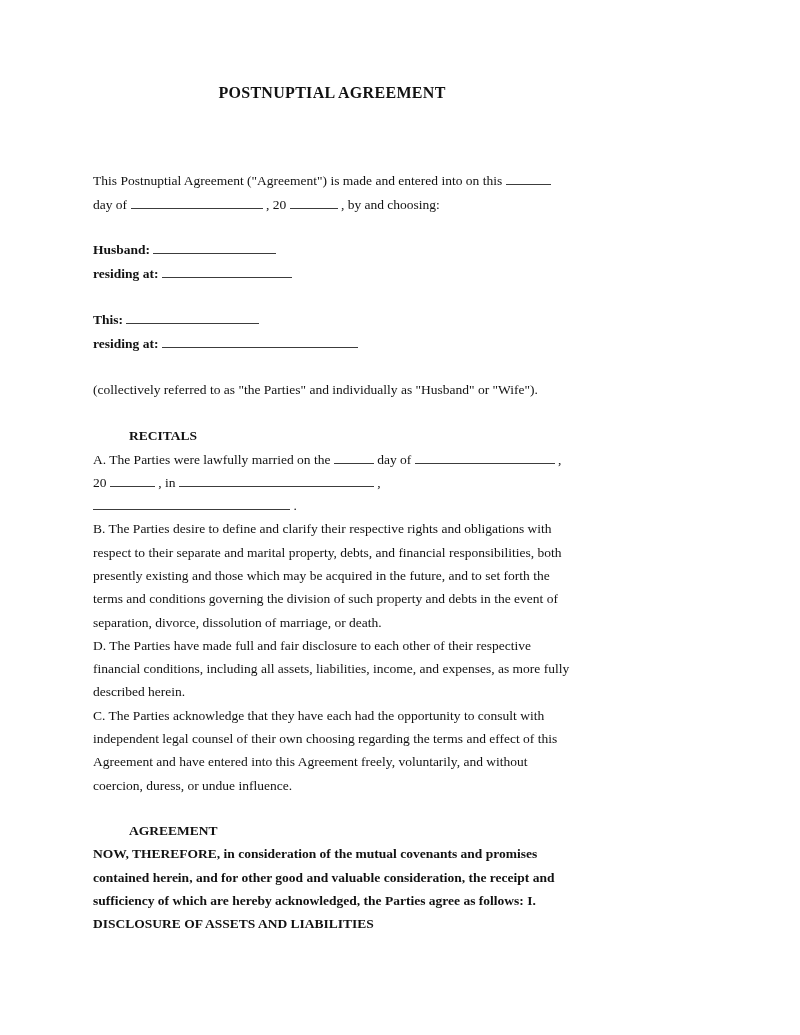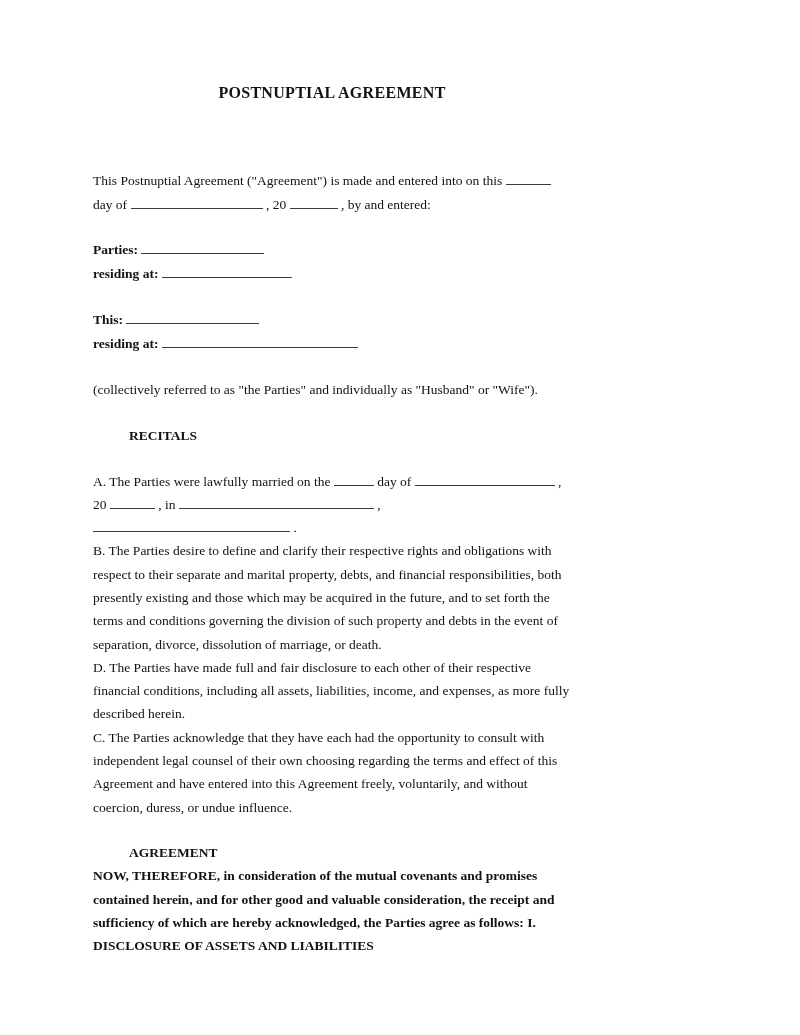--- a/index.html
+++ b/index.html
@@ -23,21 +23,21 @@
     text-align: center;
     letter-spacing: 0.3px;
     line-height: 20px;
   }
   p { margin: 0; }
   .intro { margin-top: 66px; line-height: 23.5px; }
   .block { margin-top: 22px; line-height: 24px; }
   .line { line-height: 24px; }
   .b { font-weight: bold; }
   .heading { margin-top: 22px; font-weight: bold; line-height: 23.5px; margin-left: 36px; }
-  .recitals-body { margin-top: 22px; }
+  .recitals-body { }
   .recitals-body p { line-height: 23.3px; }
   .now-para { font-weight: bold; line-height: 23.3px; }
   .blank {
     display: inline-block;
     border-bottom: 1.5px solid #3c3c3c;
     height: 11px;
     vertical-align: baseline;
   }
   .w40  { width: 40px; }
   .w45  { width: 45px; }
@@ -58,26 +58,26 @@
 
   <h1 class="doc-title">POSTNUPTIAL AGREEMENT</h1>
 
   <p class="intro">
     <span>This Postnuptial Agreement ("Agreement") is made and entered into on this</span>
     <span class="blank w45"></span>
     <span>day of</span>
     <span class="blank w132"></span>
     <span>, 20</span>
     <span class="blank w48"></span>
-    <span>, by and entered:</span>
+    <span>, by and choosing:</span>
   </p>
 
   <div class="block">
     <div class="line">
-      <span class="b">Parties:</span>
+      <span class="b">Husband:</span>
       <span class="blank w123"></span>
     </div>
     <div class="line">
       <span class="b">residing at:</span>
       <span class="blank w130"></span>
     </div>
   </div>
 
 
   <div class="block">

